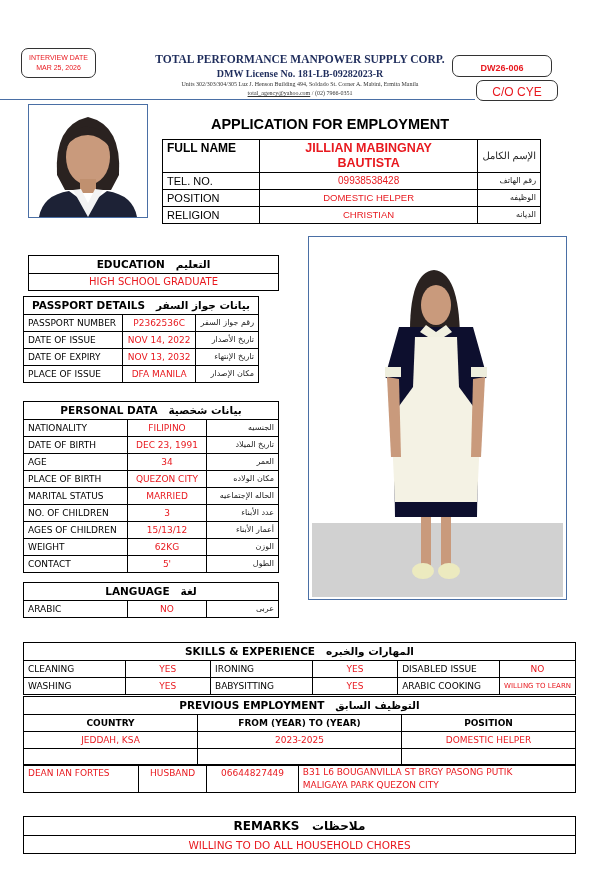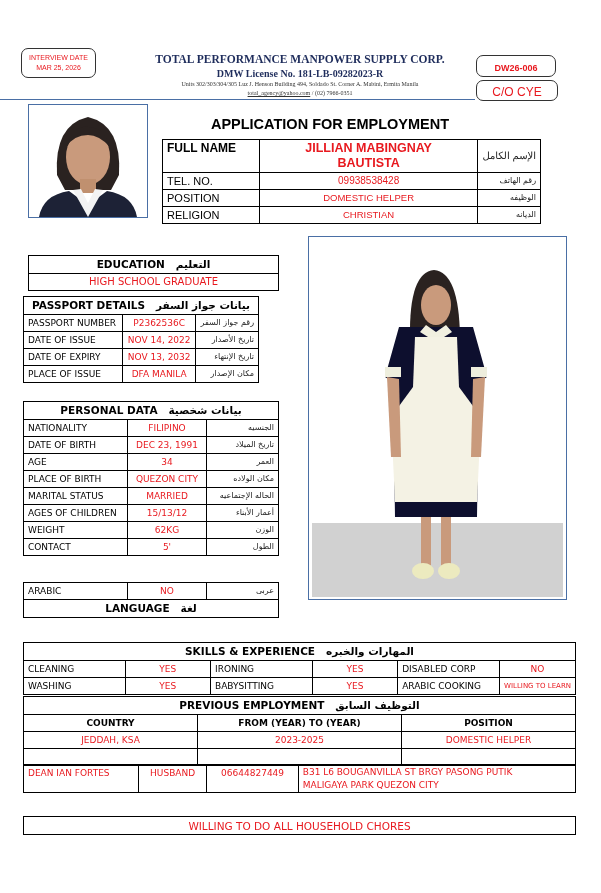--- a/index.html
+++ b/index.html
@@ -24,21 +24,21 @@
   <div class="red" style="font-size:7px;line-height:10px;">MAR 25, 2026</div>
 </div>
 
 <div class="abs hdr-title" style="left:110px;top:53px;width:380px;font-size:11.5px;">TOTAL PERFORMANCE MANPOWER SUPPLY CORP.</div>
 <div class="abs hdr-title" style="left:110px;top:68px;width:380px;font-size:10px;">DMW License No. 181-LB-09282023-R</div>
 <div class="abs" style="left:110px;top:81px;width:380px;font-size:6px;text-align:center;color:#333;font-family:'Liberation Serif',serif;">Units 302/303/304/305 Luz J. Henson Building 494, Soldado St. Corner A. Mabini, Ermita Manila</div>
 <div class="abs" style="left:110px;top:90px;width:380px;font-size:6px;text-align:center;color:#333;font-family:'Liberation Serif',serif;">
   <span style="text-decoration:underline;">total_agency@yahoo.com</span><span> / (02) 7966-0351</span>
 </div>
 
-<div class="abs box" style="left:476px;top:55px;width:80px;height:22px;line-height:20px;">
+<div class="abs box" style="left:452px;top:55px;width:100px;height:22px;line-height:20px;">
   <span class="red" style="font-size:9px;font-weight:bold;">DW26-006</span>
 </div>
 <div class="abs box" style="left:476px;top:80px;width:82px;height:21px;line-height:19px;">
   <span class="red" style="font-size:12px;">C/O CYE</span>
 </div>
 
 <div class="abs" style="left:0;top:99px;width:475px;height:1px;background:#4a6fa5;"></div>
 
 <div class="abs photo" style="left:28px;top:104px;width:120px;height:114px;">
   <svg width="118" height="112" viewBox="0 0 118 112">
@@ -169,65 +169,70 @@
         <td>PLACE OF BIRTH</td>
         <td class="val">QUEZON CITY</td>
         <td class="ar">مكان الولاده</td>
       </tr>
   <tr>
         <td>MARITAL STATUS</td>
         <td class="val">MARRIED</td>
         <td class="ar">الحاله الإجتماعيه</td>
       </tr>
   <tr>
+        <td>NO. OF CHILDREN</td>
+        <td class="val">3</td>
+        <td class="ar">عدد الأبناء</td>
+      </tr>
+  <tr>
         <td>AGES OF CHILDREN</td>
         <td class="val">15/13/12</td>
         <td class="ar">أعمار الأبناء</td>
       </tr>
   <tr>
         <td>WEIGHT</td>
         <td class="val">62KG</td>
         <td class="ar">الوزن</td>
       </tr>
   <tr>
         <td>CONTACT</td>
         <td class="val">5'</td>
         <td class="ar">الطول</td>
       </tr>
 </tbody>
   </table>
 
 <table style="left:23px;top:582px;width:256px;">
   <tbody>
       <tr>
+    <td colspan="3" class="sec-title">
+      <span>LANGUAGE</span>&nbsp;&nbsp;&nbsp;<span>لغة</span>
+    </td>
+  </tr>
+  <tr>
         <td style="width:95px;">ARABIC</td>
         <td class="val" style="width:70px;">NO</td>
         <td class="ar">عربى</td>
       </tr>
-  <tr>
-    <td colspan="3" class="sec-title">
-      <span>LANGUAGE</span>&nbsp;&nbsp;&nbsp;<span>لغة</span>
-    </td>
-  </tr>
 </tbody>
   </table>
 
 <table style="left:23px;top:642px;width:553px;">
   <tbody>
       <tr>
     <td colspan="6" class="sec-title">
       <span>SKILLS &amp; EXPERIENCE</span>&nbsp;&nbsp;&nbsp;<span>المهارات والخبره</span>
     </td>
   </tr>
   <tr>
     <td style="width:93px;">CLEANING</td>
     <td class="val" style="width:77px;">YES</td>
     <td style="width:93px;">IRONING</td>
     <td class="val" style="width:77px;">YES</td>
-    <td style="width:93px;">DISABLED CORP</td>
+    <td style="width:93px;">DISABLED ISSUE</td>
     <td class="val">NO</td>
   </tr>
   <tr>
     <td>WASHING</td>
     <td class="val">YES</td>
     <td>BABYSITTING</td>
     <td class="val">YES</td>
     <td>ARABIC COOKING</td>
     <td class="val" style="font-size:7px;">WILLING TO LEARN</td>
   </tr>
@@ -268,17 +273,22 @@
     <td class="red" style="line-height:13px;padding-top:1px;">
       <div>B31 L6 BOUGANVILLA ST BRGY PASONG PUTIK</div>
       <div>MALIGAYA PARK QUEZON CITY</div>
     </td>
   </tr>
 </tbody>
   </table>
 
 <table style="left:23px;top:816px;width:553px;">
   <tbody>
+      <tr>
+    <td class="sec-title" style="font-size:12px;height:18px;">
+      <span>REMARKS</span>&nbsp;&nbsp;&nbsp;<span>ملاحظات</span>
+    </td>
+  </tr>
   <tr>
     <td class="val" style="font-size:10.5px;height:17px;">WILLING TO DO ALL HOUSEHOLD CHORES</td>
   </tr>
 </tbody>
   </table>
 
 </body></html>

